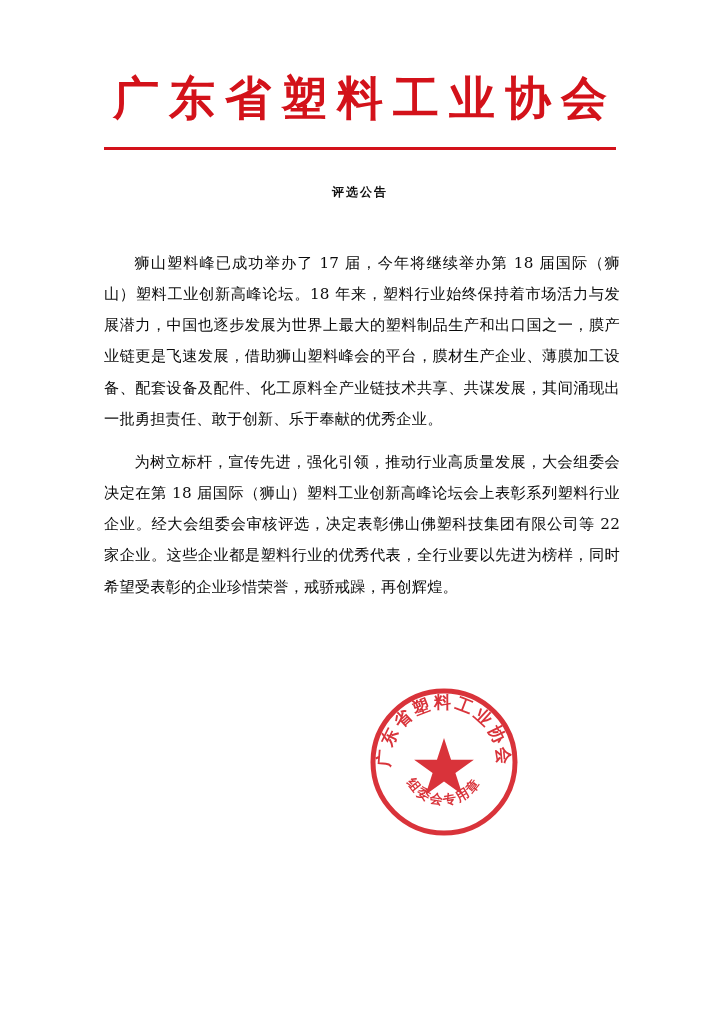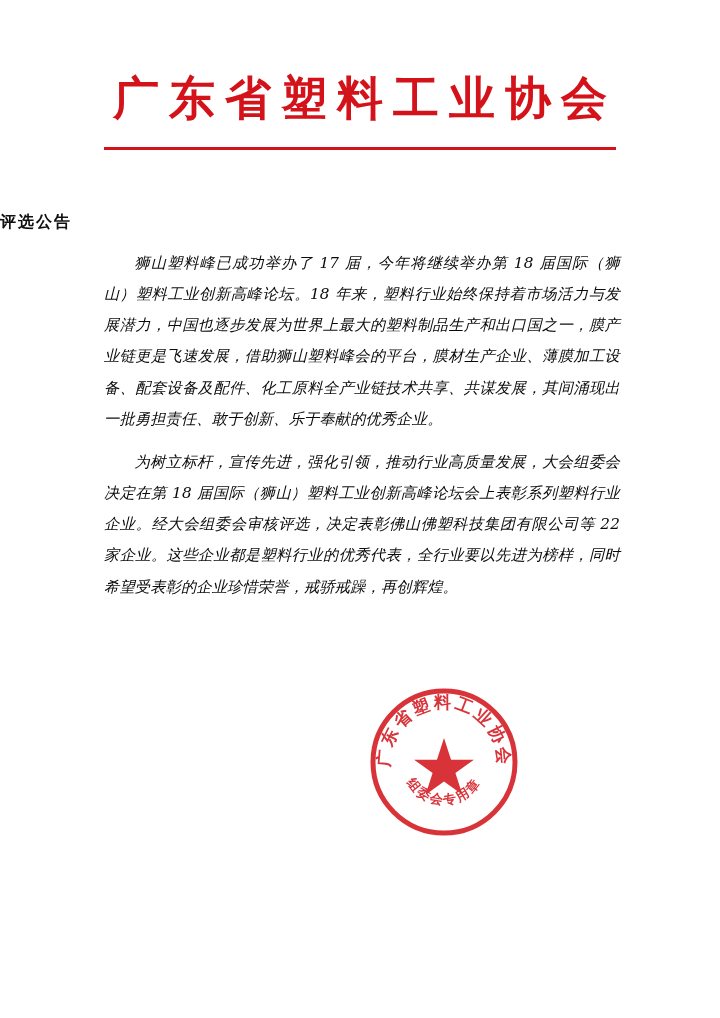--- a/index.html
+++ b/index.html
@@ -47,34 +47,33 @@
     height: 3px;
     background: #d3121a;
   }
 
   
   .doc-title {
     position: absolute;
     top: 184px;
     left: 0;
     right: 0;
-    font-size: 16px;
+    text-align: center;
+    font-size: 12px;
     font-weight: bold;
     letter-spacing: 2px;
     color: #111111;
-    margin-top: 28px;
   }
 
   
   .body-wrap {
     position: absolute;
     top: 248px;
     left: 104px;
     width: 516px;
-    font-style: italic;
   }
   .para {
     font-size: 15.2px;
     line-height: 2.05;
     text-align: justify;
     text-justify: inter-ideograph;
     text-indent: 2em;
     margin: 0 0 0 0;
     color: #0a0a0a;
     letter-spacing: 0.2px;

